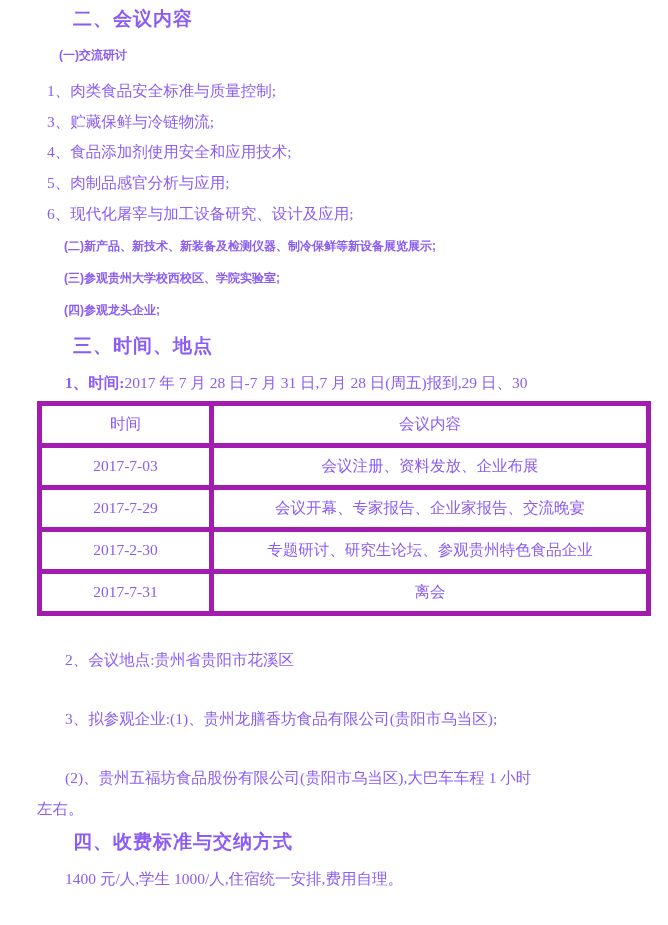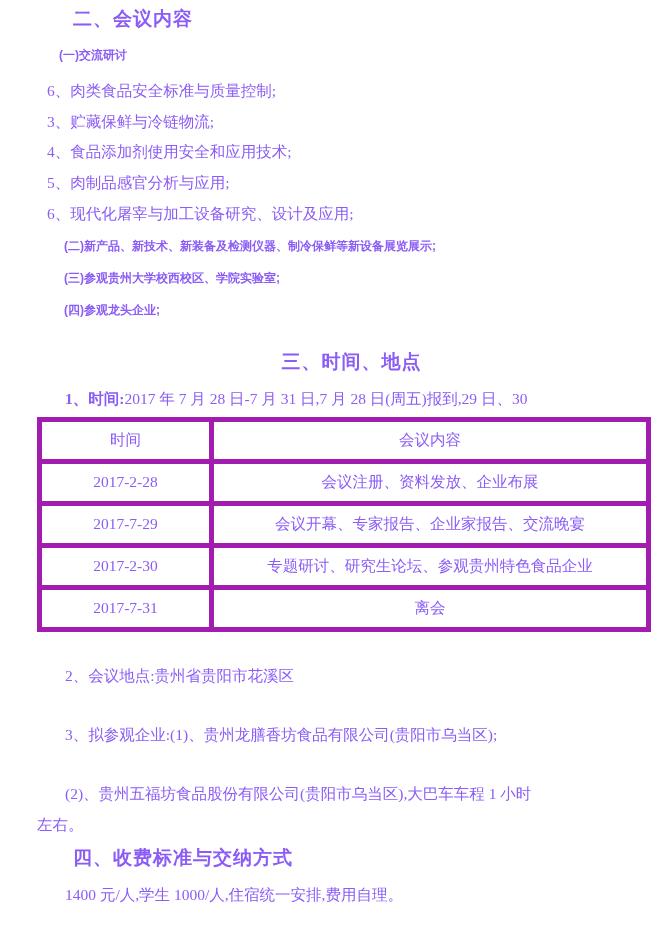--- a/index.html
+++ b/index.html
@@ -73,45 +73,45 @@
 </head>
 <body>
 
 <div class="page">
 
   <div class="h-main">二、会议内容</div>
 
   <div class="h-sub first">(一)交流研讨</div>
 
   <div class="items">
-    <div class="list-item">6、肉类食品安全标准与质量控制;</div>
+    <div class="list-item">1、肉类食品安全标准与质量控制;</div>
     <div class="list-item">3、贮藏保鲜与冷链物流;</div>
     <div class="list-item">4、食品添加剂使用安全和应用技术;</div>
     <div class="list-item">5、肉制品感官分析与应用;</div>
     <div class="list-item">6、现代化屠宰与加工设备研究、设计及应用;</div>
   </div>
 
   <div class="h-sub more-indent">(二)新产品、新技术、新装备及检测仪器、制冷保鲜等新设备展览展示;</div>
   <div class="h-sub more-indent">(三)参观贵州大学校西校区、学院实验室;</div>
   <div class="h-sub more-indent">(四)参观龙头企业;</div>
 
-  <div class="h-main" style="margin-top:25px;text-align:center;">三、时间、地点</div>
+  <div class="h-main" style="margin-top:9px;">三、时间、地点</div>
 
   <div class="para indent" style="margin-top:12px;">
     <span class="lbl">1、时间:</span><span>2017 年 7 月 28 日-7 月 31 日,7 月 28 日(周五)报到,29 日、30</span>
   </div>
 
   <table class="schedule">
     <tbody>
         <tr>
       <th class="col-date">时间</th>
       <th class="col-content">会议内容</th>
     </tr>
     <tr>
-      <td>2017-2-28</td>
+      <td>2017-7-03</td>
       <td>会议注册、资料发放、企业布展</td>
     </tr>
     <tr>
       <td>2017-7-29</td>
       <td>会议开幕、专家报告、企业家报告、交流晚宴</td>
     </tr>
     <tr>
       <td>2017-2-30</td>
       <td>专题研讨、研究生论坛、参观贵州特色食品企业</td>
     </tr>

